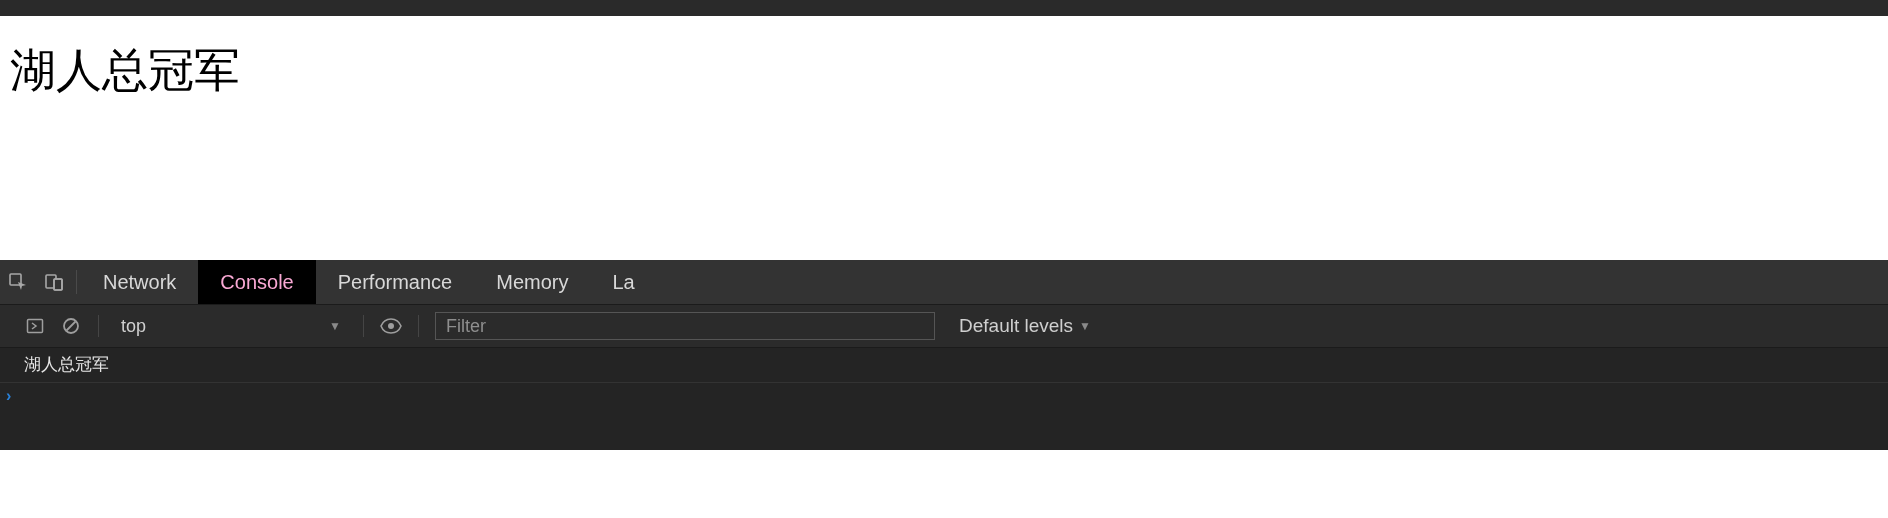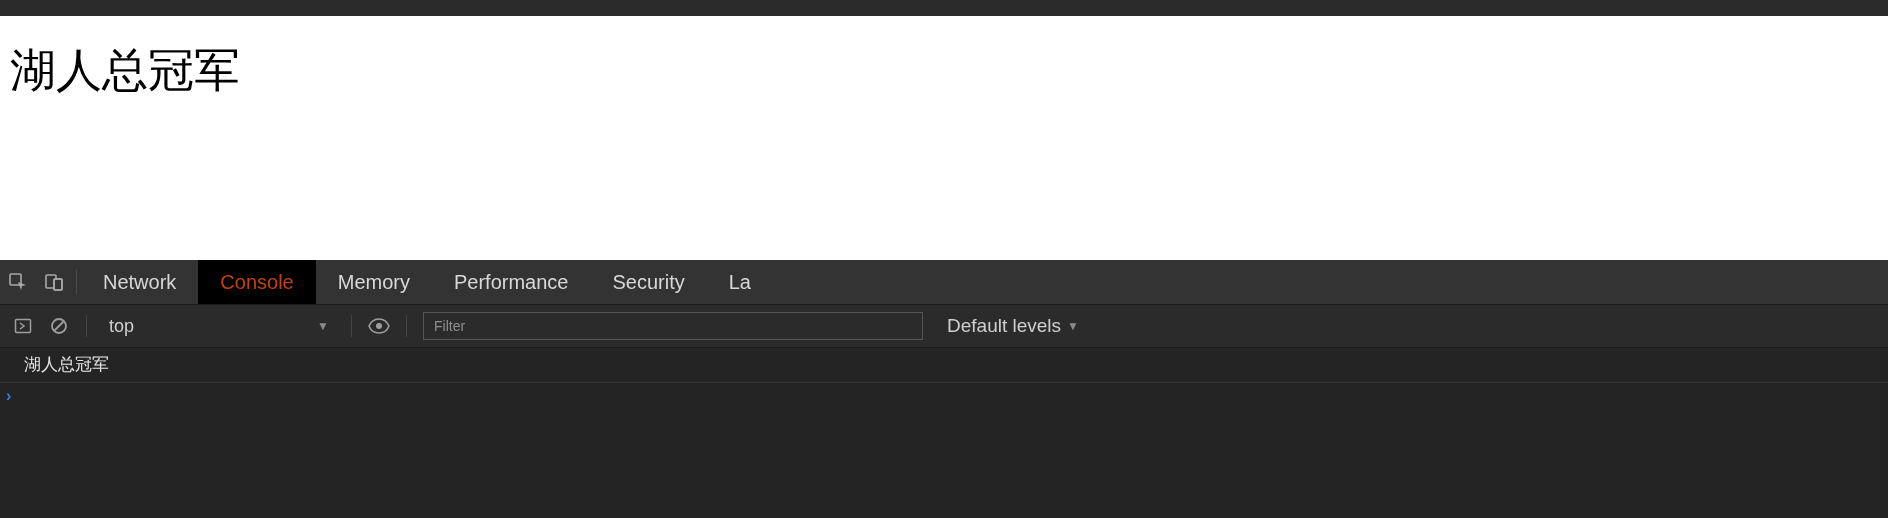--- a/index.html
+++ b/index.html
@@ -30,21 +30,21 @@
     font-size: 46px;
     font-weight: 400;
     font-family: "Songti SC", "SimSun", serif;
     color: #000;
   }
 
   
   .devtools {
     background: #242424;
     color: #c6c6c6;
-    height: 258px;
+    height: 190px;
     display: flex;
     flex-direction: column;
     font-size: 18px;
     border-radius: 26px;
   }
 
   
   .tabstrip {
     display: flex;
     align-items: center;
@@ -70,31 +70,31 @@
   .tabstrip .tab {
     padding: 0 22px;
     height: 44px;
     line-height: 44px;
     color: #d8d8d8;
     font-size: 20px;
     cursor: default;
   }
   .tabstrip .tab.active {
     background: #000000;
-    color: #c2410c;
+    color: #f9a8d4;
   }
 
   
   .console-toolbar {
     display: flex;
     align-items: center;
     height: 42px;
     background: #2b2b2b;
     border-bottom: 1px solid #1b1b1b;
-    padding: 0 8px;
+    padding: 0 20px;
     gap: 6px;
   }
   .console-toolbar .tb-icon {
     display: inline-flex;
     align-items: center;
     justify-content: center;
     width: 30px;
     height: 30px;
     color: #9e9e9e;
   }
@@ -121,21 +121,21 @@
     color: #8a8a8a;
     margin-left: 8px;
   }
   .filter-input {
     flex: 0 0 500px;
     height: 28px;
     box-sizing: border-box;
     background: #2b2b2b;
     border: 1px solid #555;
     color: #d0d0d0;
-    font-size: 14px;
+    font-size: 18px;
     padding: 0 10px;
     margin-left: 4px;
   }
   .filter-input::placeholder {
     color: #8e8e8e;
   }
   .levels {
     display: flex;
     align-items: center;
     margin-left: 18px;
@@ -197,23 +197,22 @@
       <svg width="20" height="20" viewBox="0 0 20 20" fill="none" stroke="#a8a8a8" stroke-width="1.6">
         <rect x="2" y="3" width="10" height="13" rx="1"></rect>
         <rect x="10" y="7" width="8" height="11" rx="1" fill="#333"></rect>
         <rect x="10" y="7" width="8" height="11" rx="1"></rect>
       </svg>
     </span>
     <span class="sep"></span>
 
     <span class="tab">Network</span>
     <span class="tab active">Console</span>
+    <span class="tab">Performance</span>
     <span class="tab">Memory</span>
-    <span class="tab">Performance</span>
-    <span class="tab">Security</span>
     <span class="tab">La</span>
   </div>
 
   <div class="console-toolbar">
     <span class="tb-icon">
       <svg width="18" height="18" viewBox="0 0 18 18" fill="none" stroke="#9e9e9e" stroke-width="1.5">
         <rect x="1.5" y="2.5" width="15" height="13" rx="1"></rect>
         <path d="M6 6 L10 9 L6 12"></path>
       </svg>
     </span>

